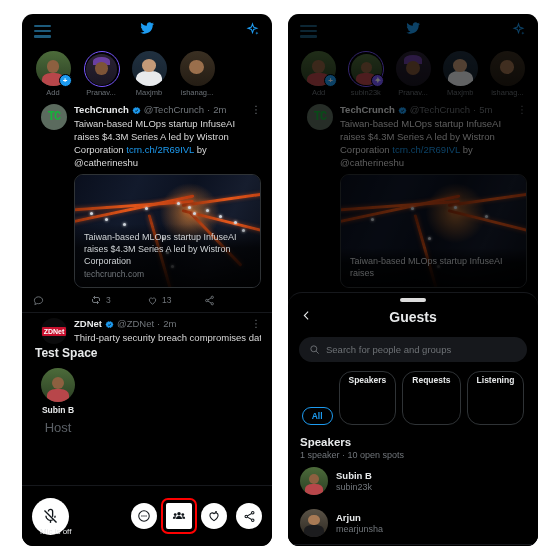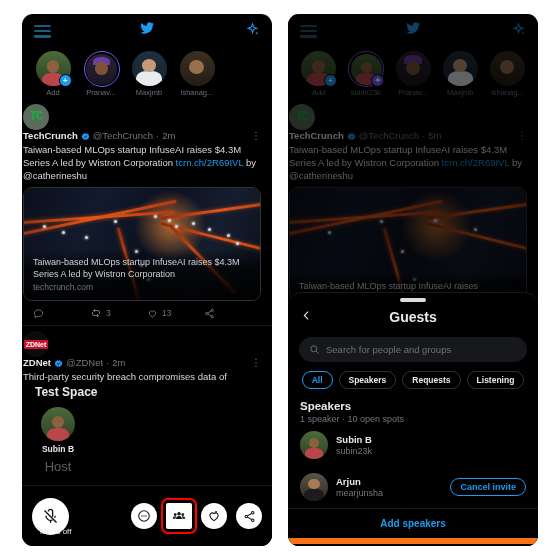--- a/index.html
+++ b/index.html
@@ -42,21 +42,21 @@
     white-space:nowrap;overflow:hidden;text-overflow:ellipsis;text-align:center;
   }
   .badge{
     position:absolute;right:-1px;bottom:-1px;width:11px;height:11px;border-radius:50%;
     background:#1d9bf0;border:1.5px solid #000;display:flex;align-items:center;justify-content:center;
     font-size:8px;line-height:1;color:#fff;font-weight:bold;
   }
   .badge.purple{background:#7856ff;}
 
   
-  .tweet{display:flex;padding:5px 11px 0 1px;flex-direction:column;}
+  .tweet{display:flex;gap:7px;padding:5px 11px 0 19px;}
   .tw-avatar{width:26px;height:26px;border-radius:50%;flex:none;overflow:hidden;position:relative;}
   .tw-body{flex:1;min-width:0;}
   .tw-head{display:flex;align-items:center;gap:3px;font-size:9.5px;line-height:12px;}
   .tw-name{font-weight:bold;color:#e7e9ea;}
   .verified{width:9px;height:9px;flex:none;}
   .tw-meta{color:#71767b;}
   .dots{margin-left:auto;color:#71767b;font-size:10px;line-height:8px;letter-spacing:0;}
   .tw-text{font-size:9.5px;line-height:13px;color:#d9d9d9;margin-top:1px;}
   .tw-text a{color:#1d9bf0;text-decoration:none;}
 
@@ -126,21 +126,21 @@
   .search{
     margin:8px 11px 0;height:25px;background:#16181c;border-radius:14px;
     display:flex;align-items:center;gap:6px;padding:0 10px;
   }
   .search .ph{font-size:9.5px;color:#6e7276;}
   .chips{display:flex;gap:6px;padding:9px 11px 0;justify-content:center;}
   .chip{
     border:1px solid #2f3336;border-radius:13px;padding:3px 9px;font-size:8.5px;
     font-weight:bold;color:#e7e9ea;white-space:nowrap;
   }
-  .chip.active{border-color:#1d9bf0;color:#1d9bf0;}
+  .chip.active{border-color:#1d9bf0;color:#1d9bf0;margin-top:36px;}
   .sec-title{font-size:11.5px;font-weight:bold;padding:11px 12px 0;color:#e7e9ea;}
   .sec-sub{font-size:9px;color:#71767b;padding:2px 12px 0;}
   .person{display:flex;align-items:center;gap:8px;padding:7px 12px;border-bottom:1px solid #16181c;}
   .person .av{width:28px;height:28px;flex:none;}
   .p-name{font-size:9.5px;font-weight:bold;color:#e7e9ea;}
   .p-handle{font-size:9px;color:#71767b;margin-top:1px;}
   .ghost-btn{
     margin-left:auto;border:1px solid #1d9bf0;color:#1d9bf0;border-radius:13px;
     padding:3px 9px;font-size:9px;font-weight:bold;white-space:nowrap;
   }
@@ -553,20 +553,19 @@
       </div>
 
       <div class="person">
         <div class="av">
             <div class="face f5"></div>
           </div>
         <div>
           <div class="p-name">Arjun</div>
           <div class="p-handle">mearjunsha</div>
         </div>
-        <div class="ghost-btn">Cancel invite</div>
       </div>
 
       <div class="add-link">Add speakers</div>
     </div>
   </div>
 
 </div>
 
 </body></html>

